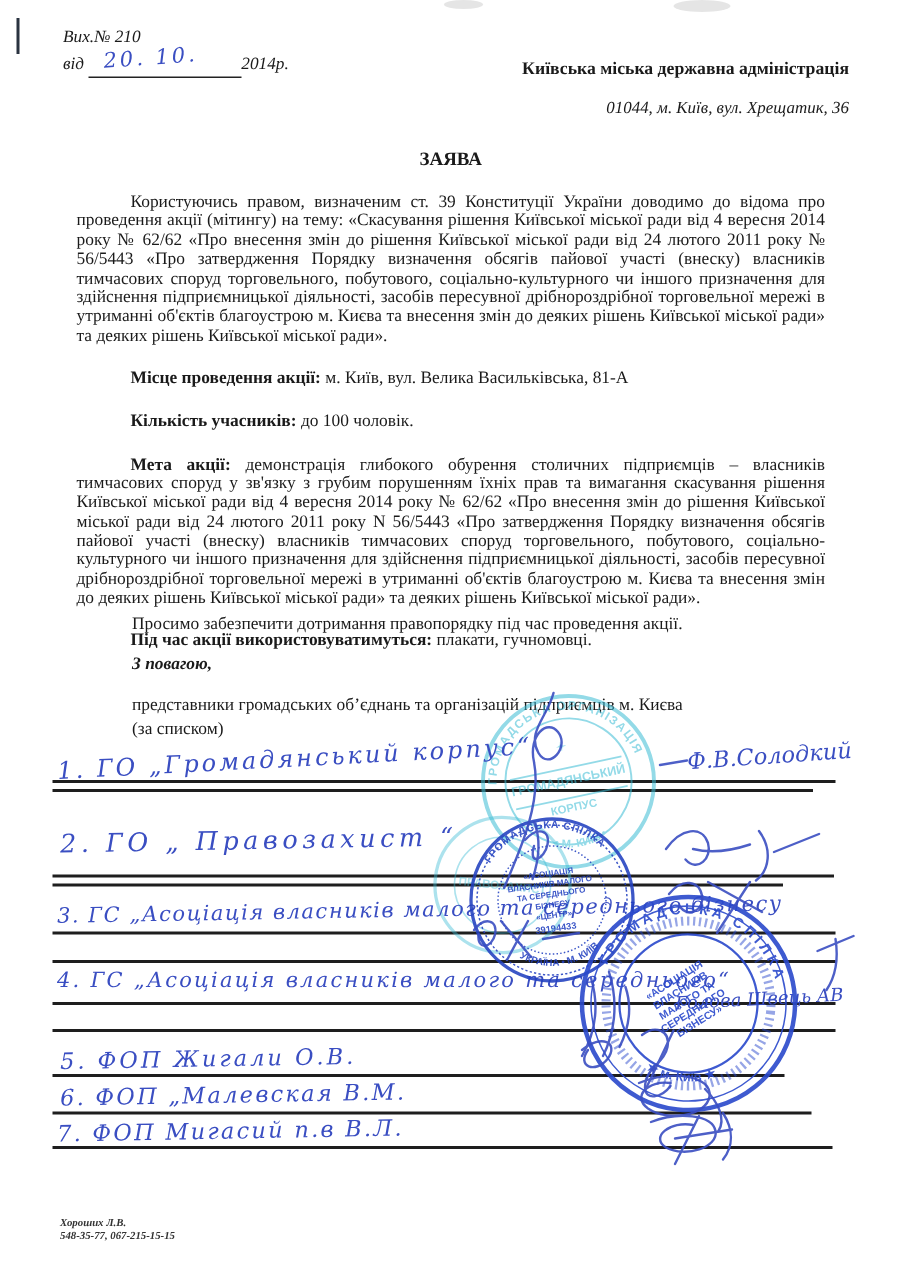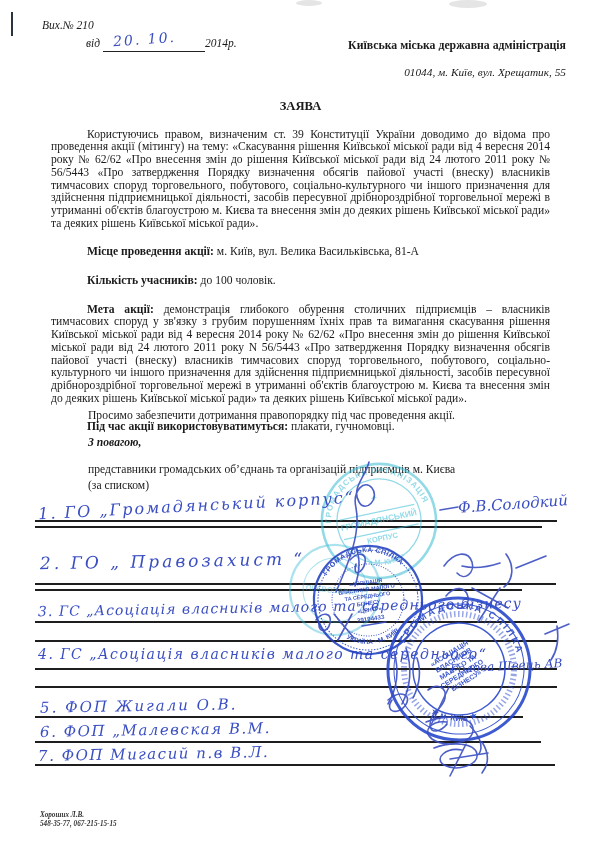--- a/index.html
+++ b/index.html
@@ -3,21 +3,21 @@
 <meta charset="utf-8">
 <style>
   html,body{margin:0;padding:0;}
   body{background:#ffffff;}
   .page{
     position:relative; width:600px; height:848px; background:#ffffff;
     font-family:"Liberation Serif", serif; color:#1a1a1a; overflow:hidden;
   }
   
   .ref-block{position:absolute; left:42px; top:16px; font-style:italic; font-size:11.5px; line-height:18px;}
-  .date-line{white-space:nowrap;margin-left:44px;}
+  .date-line{white-space:nowrap;}
   .date-underline{display:inline-block; position:relative; width:102px; border-bottom:1px solid #222; height:13px; vertical-align:bottom;}
   .hw{font-family:"DejaVu Serif", serif; font-style:italic; color:#3a4ec2;}
   .date-hw{position:absolute; left:10px; top:-8px; font-size:14px; letter-spacing:2px; transform:rotate(-4deg);}
   .recipient{position:absolute; right:34px; top:38px; font-weight:bold; font-size:11.8px;}
   .recipient-addr{position:absolute; right:34px; top:66px; font-style:italic; font-size:11.3px;}
   
   .doc-body{position:absolute; left:35px; top:84px; width:531px; font-size:11.6px; line-height:12.7px; text-align:justify;}
   .doc-title{text-align:center; font-weight:bold; font-size:12.6px; margin:0 0 17px 0;}
   .doc-body p{margin:16px;}
   .indent{text-indent:36px;}
@@ -42,21 +42,21 @@
   <div class="smudge" style="left:449px;top:0;width:38px;height:8px;"></div>
 
   <div class="ref-block">
     <div>Вих.№ 210</div>
     <div class="date-line">
       <span>від</span>
       <span class="date-underline"><span class="hw date-hw">20. 10.</span></span><span>2014р.</span>
     </div>
   </div>
   <div class="recipient">Київська міська державна адміністрація</div>
-  <div class="recipient-addr">01044, м. Київ, вул. Хрещатик, 55</div>
+  <div class="recipient-addr">01044, м. Київ, вул. Хрещатик, 36</div>
 
   <div class="doc-body">
     <p class="doc-title">ЗАЯВА</p>
     <p class="indent">Користуючись правом, визначеним ст. 39 Конституції України доводимо до відома про проведення акції (мітингу) на тему: «Скасування рішення Київської міської ради від 4 вересня 2014 року № 62/62 «Про внесення змін до рішення Київської міської ради від 24 лютого 2011 року № 56/5443 «Про затвердження Порядку визначення обсягів пайової участі (внеску) власників тимчасових споруд торговельного, побутового, соціально-культурного чи іншого призначення для здійснення підприємницької діяльності, засобів пересувної дрібнороздрібної торговельної мережі в утриманні об'єктів благоустрою м. Києва та внесення змін до деяких рішень Київської міської ради» та деяких рішень Київської міської ради».</p>
     <p class="indent"><b>Місце проведення акції:</b><span> м. Київ,  вул. Велика Васильківська, 81-А</span></p>
     <p class="indent"><b>Кількість учасників:</b><span> до 100 чоловік.</span></p>
     <p class="indent"><b>Мета акції:</b><span> демонстрація глибокого обурення столичних підприємців – власників тимчасових споруд у зв'язку з грубим порушенням їхніх прав та вимагання скасування рішення Київської міської ради від 4 вересня 2014 року № 62/62 «Про внесення змін до рішення Київської міської ради від 24 лютого 2011 року N 56/5443 «Про затвердження Порядку визначення обсягів пайової участі (внеску) власників тимчасових споруд торговельного, побутового, соціально-культурного чи іншого призначення для здійснення підприємницької діяльності, засобів пересувної дрібнороздрібної торговельної мережі в утриманні об'єктів благоустрою м. Києва та внесення змін до деяких рішень Київської міської ради» та деяких рішень Київської міської ради».</span></p>
     <p class="indent"><b>Під час акції використовуватимуться:</b><span> плакати, гучномовці.</span></p>
   </div>
 

